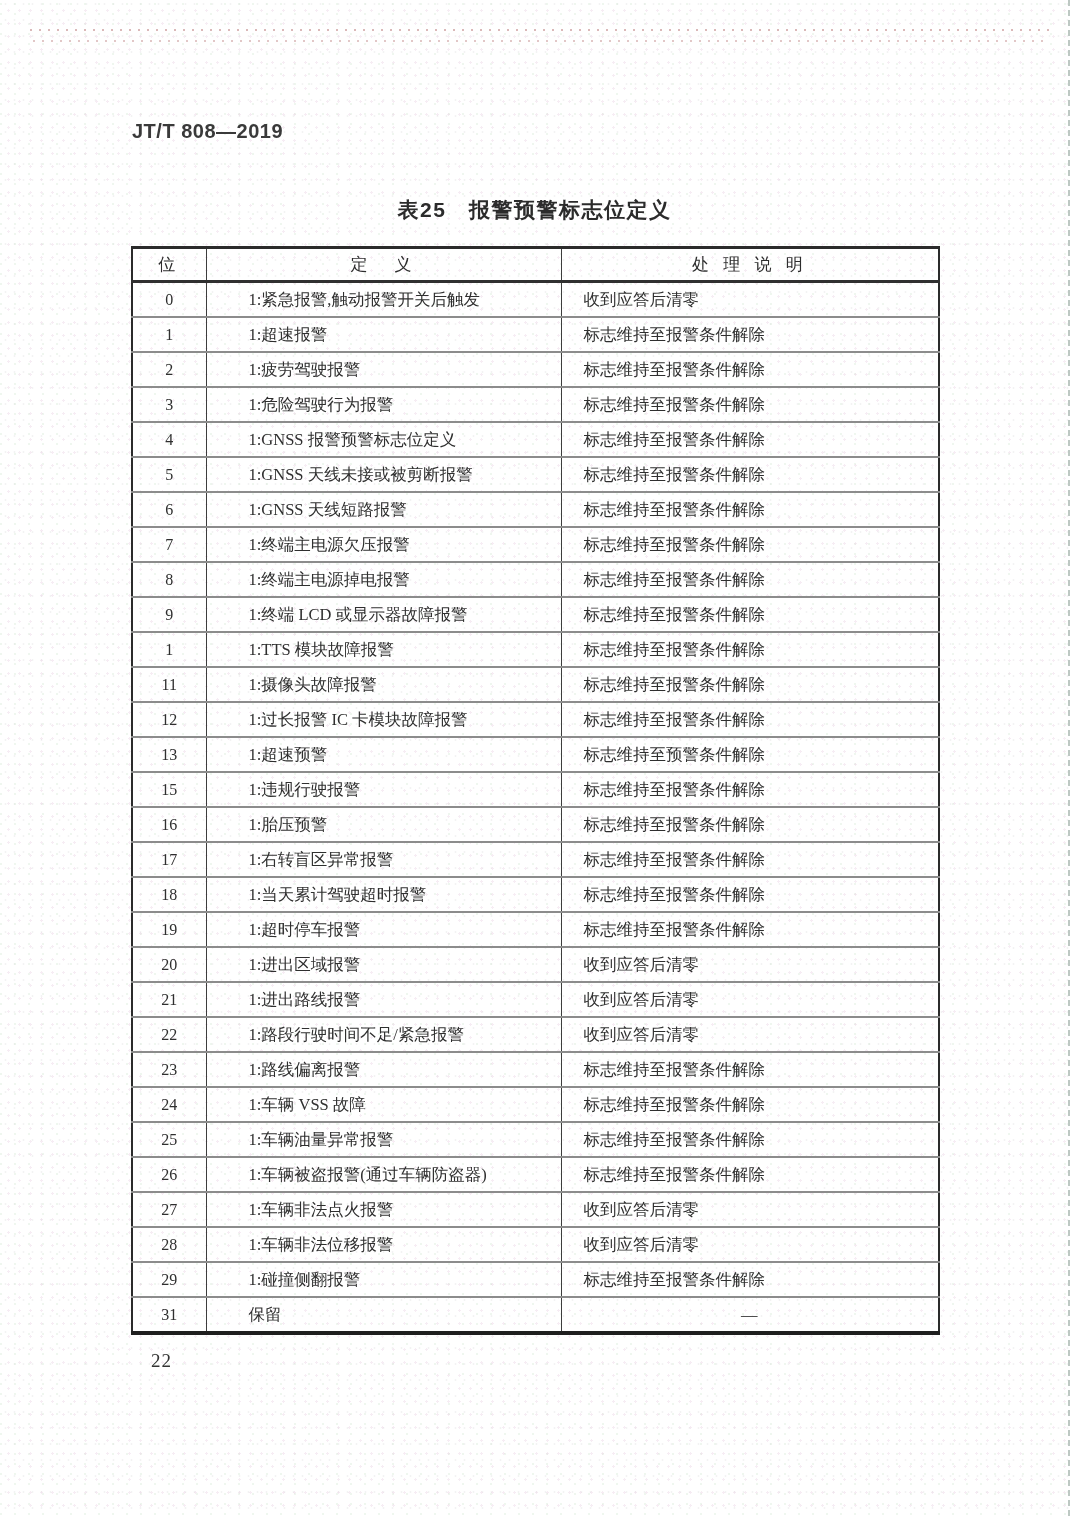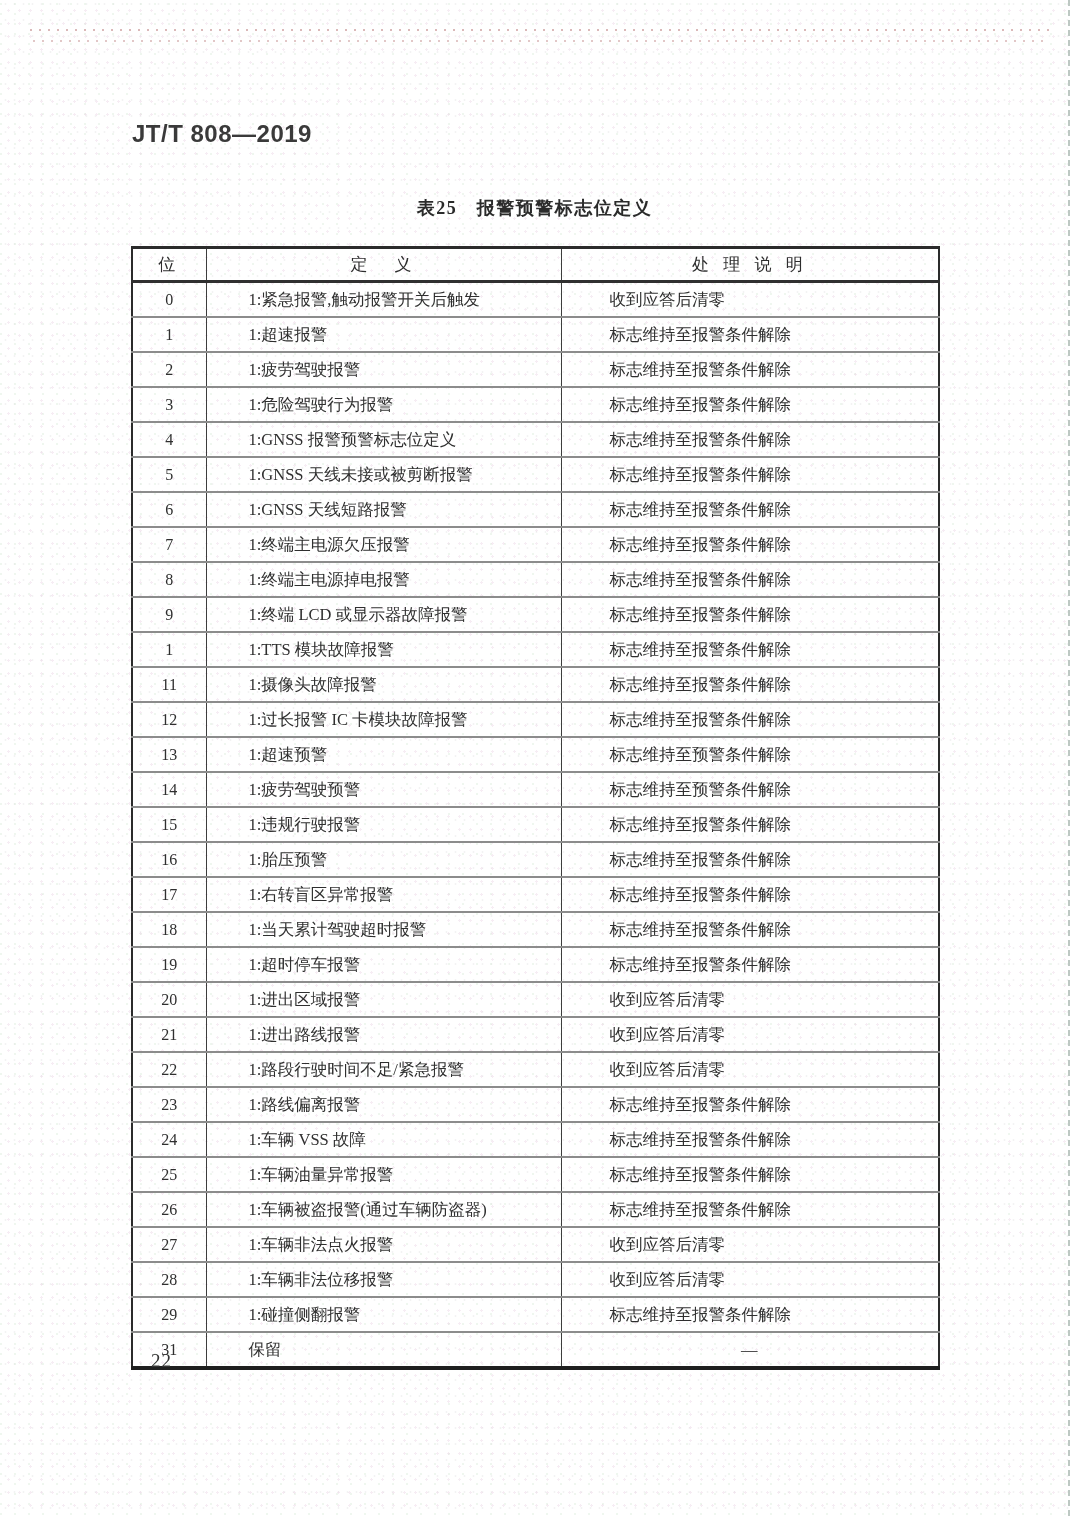--- a/index.html
+++ b/index.html
@@ -36,28 +36,28 @@
   }
   
   .right-edge-line {
     position:absolute; right:1px; top:0; bottom:0; width:0;
     border-left:2px dashed rgba(178,190,184,.85);
     pointer-events:none;
   }
   .doc-code {
     position:absolute; left:132px; top:120px;
     font-family:"Liberation Sans","DejaVu Sans",sans-serif;
-    font-size:24px; font-weight:600; letter-spacing:.5px;
+    font-size:20px; font-weight:600; letter-spacing:.5px;
     color:#3a3a3a;
   }
   .table-title {
     position:absolute; left:131px; top:196px; width:807px;
     text-align:center;
-    font-family:Liberation Serif, serif;
-    font-size:18px; font-weight:bold; letter-spacing:1.5px;
+    font-family:Liberation Sans, sans-serif;
+    font-size:21px; font-weight:bold; letter-spacing:1.5px;
     color:#2b2b2b;
   }
   table.flag-table {
     position:absolute; left:131px; top:246px; width:807px;
     border-collapse:collapse; table-layout:fixed;
     border:2px solid #2b2b2b;
     border-top:3px solid #2b2b2b;
     border-bottom:4px solid #1f1f1f;
   }
   .flag-table col.c-bit   { width:74px;  }
@@ -76,21 +76,21 @@
     font-size:16.5px;
     color:#2f2f2f;
     white-space:nowrap;
     overflow:hidden;
   }
   .flag-table tbody td { border-top:2px solid #8c8c8c; }
   .flag-table th:nth-child(1), .flag-table td:nth-child(1) { border-right:1.5px solid #3d3d3d; }
   .flag-table th:nth-child(2), .flag-table td:nth-child(2) { border-right:1.5px solid #3d3d3d; }
   .flag-table td.bit  { text-align:center; font-size:16px; }
   .flag-table td.def  { padding-left:42px; }
-  .flag-table td.handle { padding-left:48px; }
+  .flag-table td.handle { padding-left:22px; }
   .flag-table td.handle.center { text-align:center; padding-left:0; }
   .page-number {
     position:absolute; left:151px; top:1350px;
     font-size:19px; color:#333333; letter-spacing:1px;
   }
 </style>
 </head>
 <body>
 
 <div class="page">
@@ -179,25 +179,20 @@
           <td class="bit">12</td>
           <td class="def">1:过长报警 IC 卡模块故障报警</td>
           <td class="handle">标志维持至报警条件解除</td>
         </tr>
         <tr>
           <td class="bit">13</td>
           <td class="def">1:超速预警</td>
           <td class="handle">标志维持至预警条件解除</td>
         </tr>
         <tr>
-          <td class="bit">14</td>
-          <td class="def">1:疲劳驾驶预警</td>
-          <td class="handle">标志维持至预警条件解除</td>
-        </tr>
-        <tr>
           <td class="bit">15</td>
           <td class="def">1:违规行驶报警</td>
           <td class="handle">标志维持至报警条件解除</td>
         </tr>
         <tr>
           <td class="bit">16</td>
           <td class="def">1:胎压预警</td>
           <td class="handle">标志维持至报警条件解除</td>
         </tr>
         <tr>

